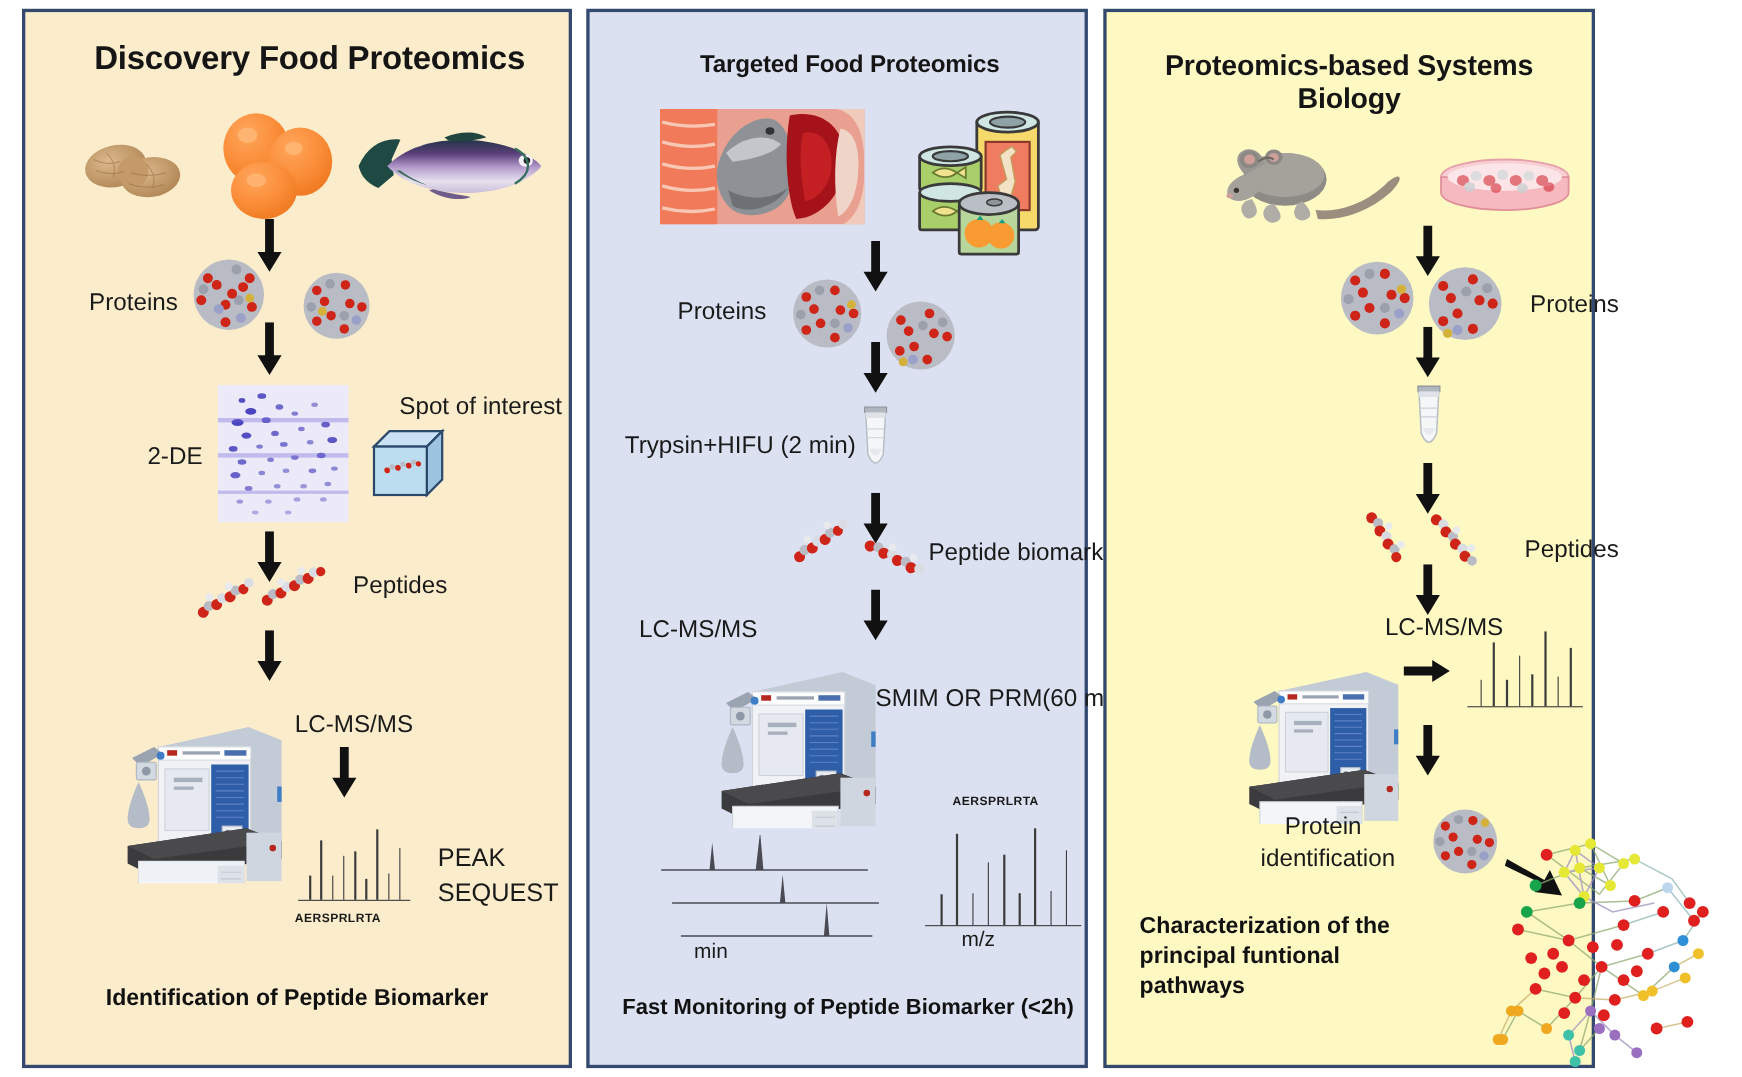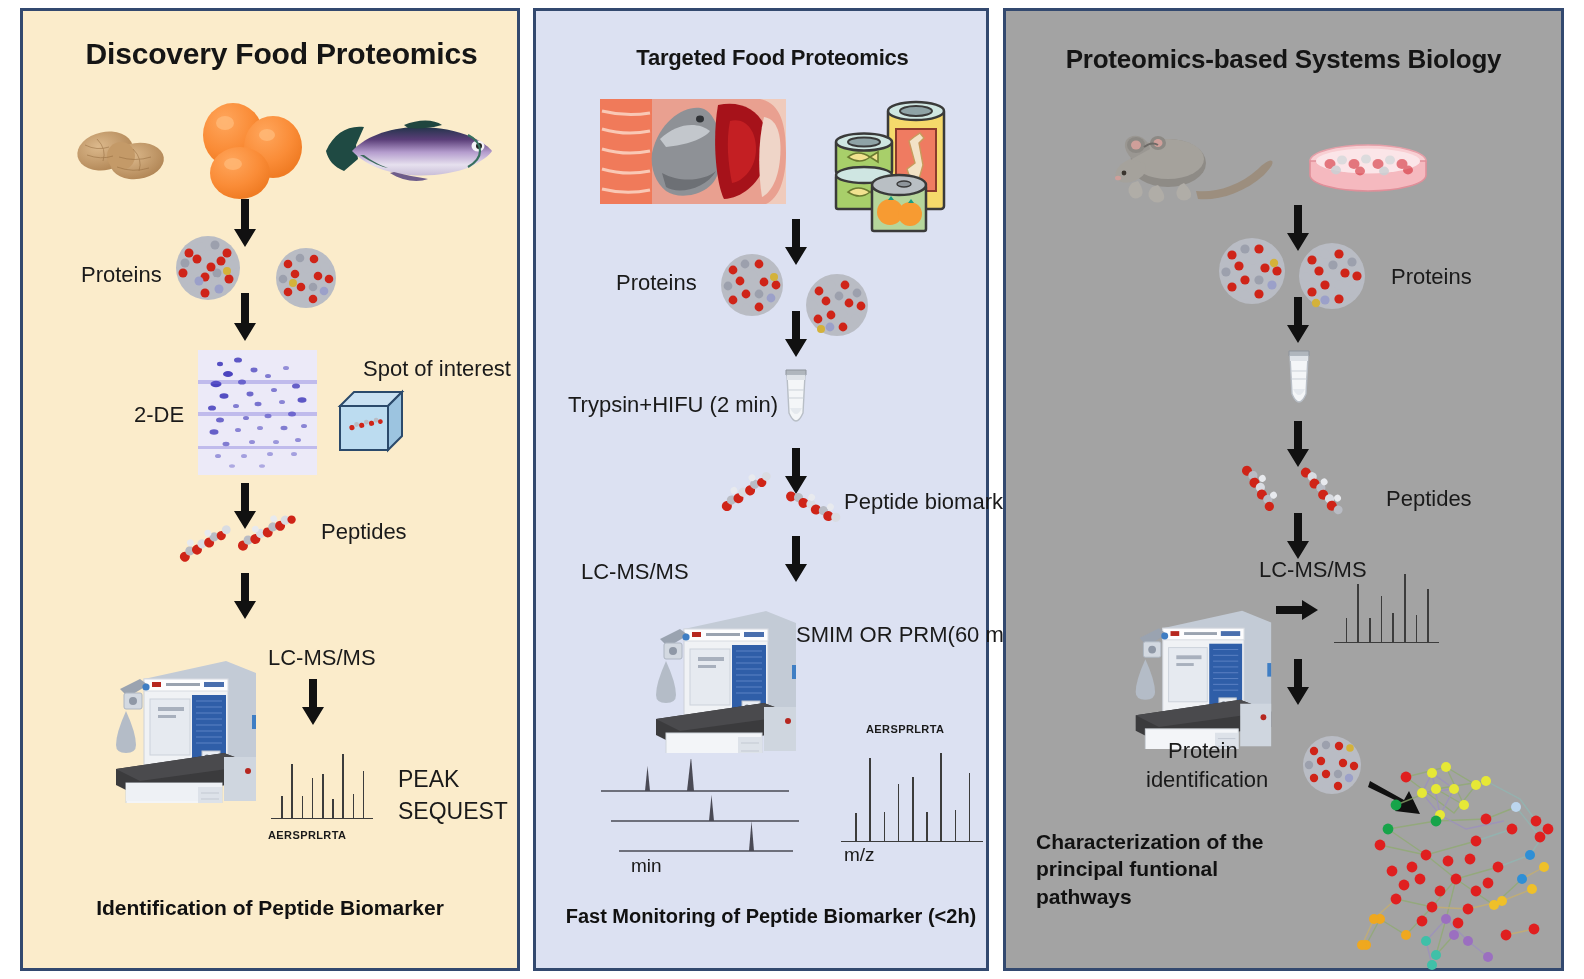--- a/index.html
+++ b/index.html
@@ -4,21 +4,21 @@
 <style>
   * { box-sizing: border-box; margin:0; padding:0; }
   html,body { width:1584px; height:979px; background:#ffffff;
     font-family:"Liberation Sans", sans-serif; overflow:hidden; }
   #figure { position:relative; width:1584px; height:979px; background:#fff; }
 
   .panel { position:absolute; top:8px; height:963px;
            border:3px solid #33496f; }
   #panel-discovery { left:20px;  width:500px; background:#fbeccb; }
   #panel-targeted  { left:533px; width:456px; background:#dce1f2; }
-  #panel-systems   { left:1003px;width:561px; background:#a3a3a3; }
+  #panel-systems   { left:1003px;width:447px; background:#fef9c3; }
 
   .panel-title { position:absolute; left:0; right:0; text-align:center;
                  font-weight:bold; color:#151515; line-height:1.15;padding-left:23px; }
   #title-discovery { top:26px;  font-size:30px; letter-spacing:-0.2px; }
   #title-targeted  { top:34px;  font-size:22px; letter-spacing:-0.2px; }
   #title-systems   { top:34px;  font-size:26px; letter-spacing:-0.2px; padding:0 38px; }
 
   .panel-footer { position:absolute; left:0; right:0; text-align:center;
                   font-weight:bold; color:#111; line-height:1.2; }
   #footer-discovery { bottom:48px; font-size:21px; }
@@ -628,21 +628,21 @@
     <div class="pk" style="left: 14.2px; height: 27.6px;"></div>
         <div class="pk" style="left: 28.4px; height: 82.8px;"></div>
         <div class="pk" style="left: 42.6px; height: 29.44px;"></div>
         <div class="pk" style="left: 56.8px; height: 57.04px;"></div>
         <div class="pk" style="left: 71px; height: 64.4px;"></div>
         <div class="pk" style="left: 85.2px; height: 29.44px;"></div>
         <div class="pk" style="left: 99.4px; height: 88.32px;"></div>
         <div class="pk" style="left: 113.6px; height: 31.28px;"></div>
         <div class="pk" style="left: 127.8px; height: 68.08px;"></div>
       </div>
-    <div class="lbl" style="left:308px; top:833px; font-size:19px;text-align:center;">m/z</div>
+    <div class="lbl" style="left:338px; top:833px; font-size:19px;text-align:center;">m/z</div>
 
     <div class="panel-footer" id="footer-targeted">Fast Monitoring of Peptide Biomarker (&lt;2h)</div>
   </div>
 
   <div class="panel" id="panel-systems">
 
     <div class="panel-title" id="title-systems">Proteomics-based Systems Biology</div>
 
     <div class="obj" style="left:108px; top:118px;">
       <svg width="160" height="76" viewBox="0 0 160 76">

